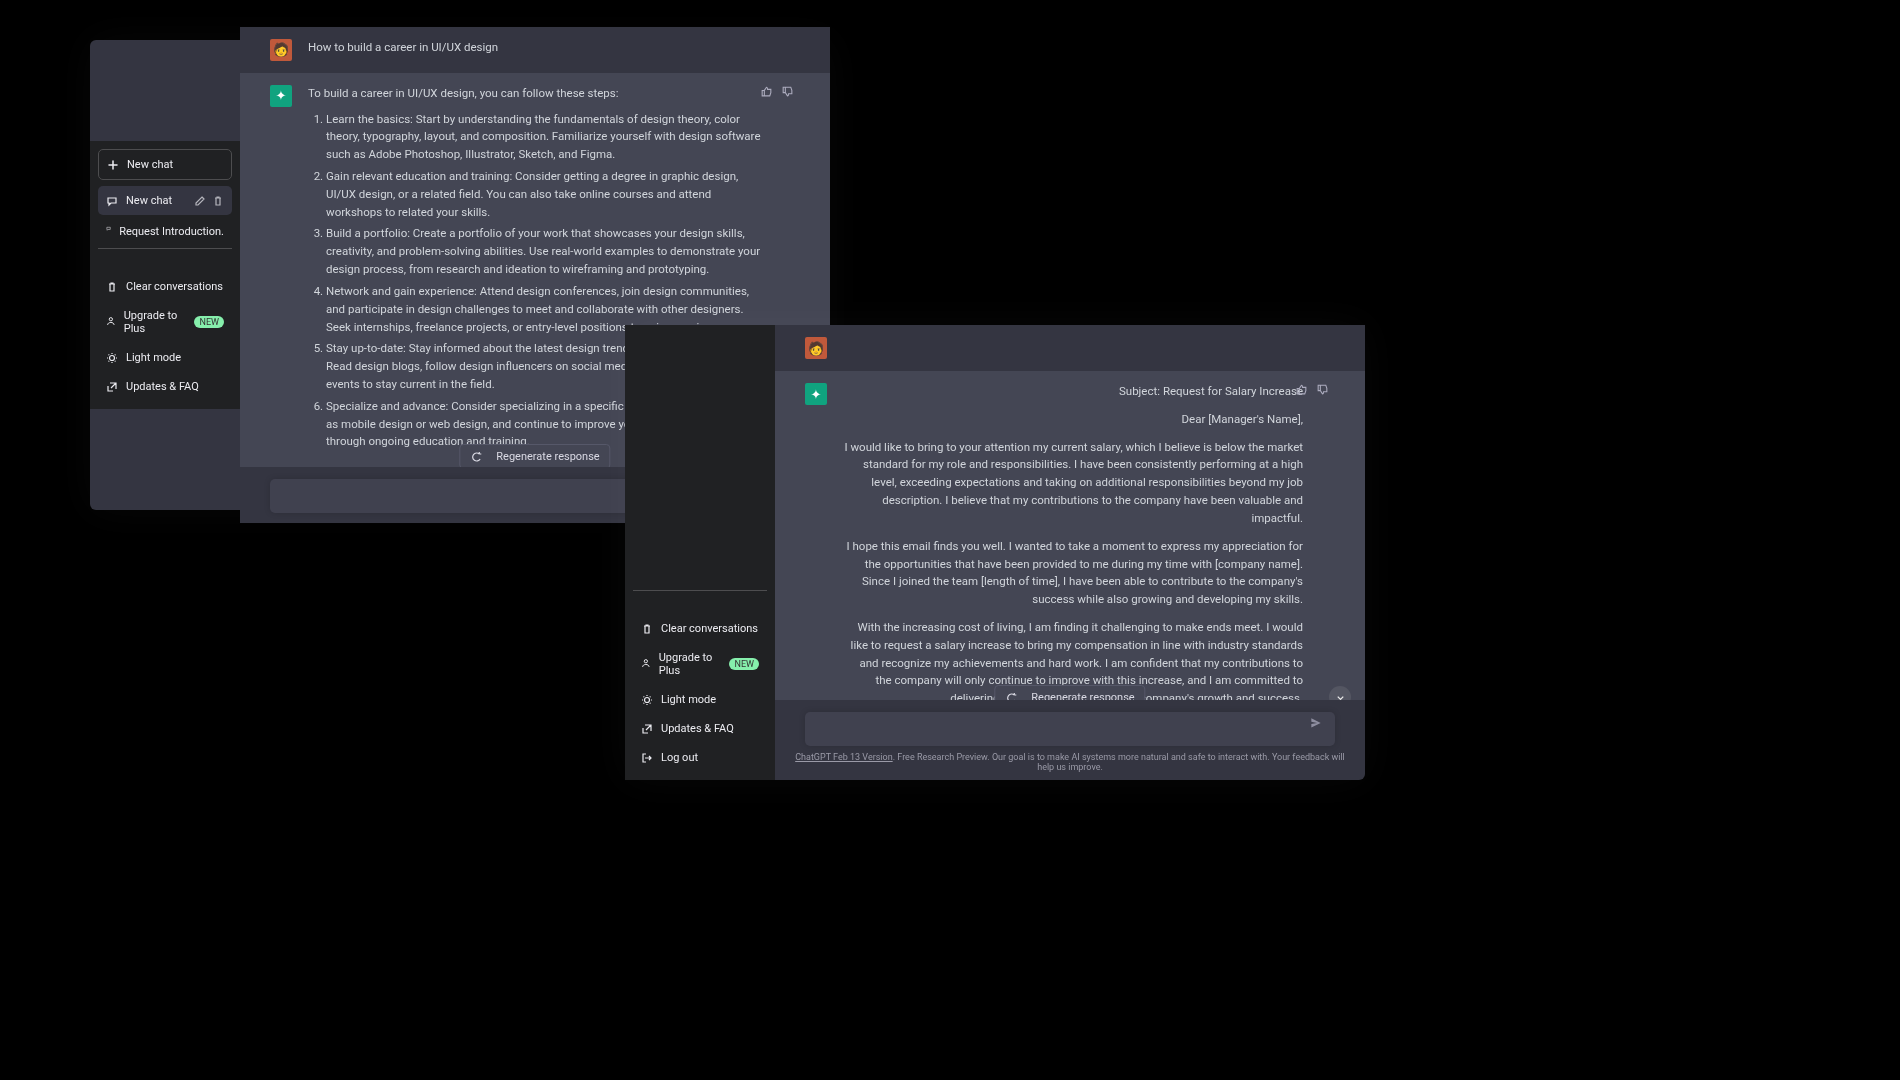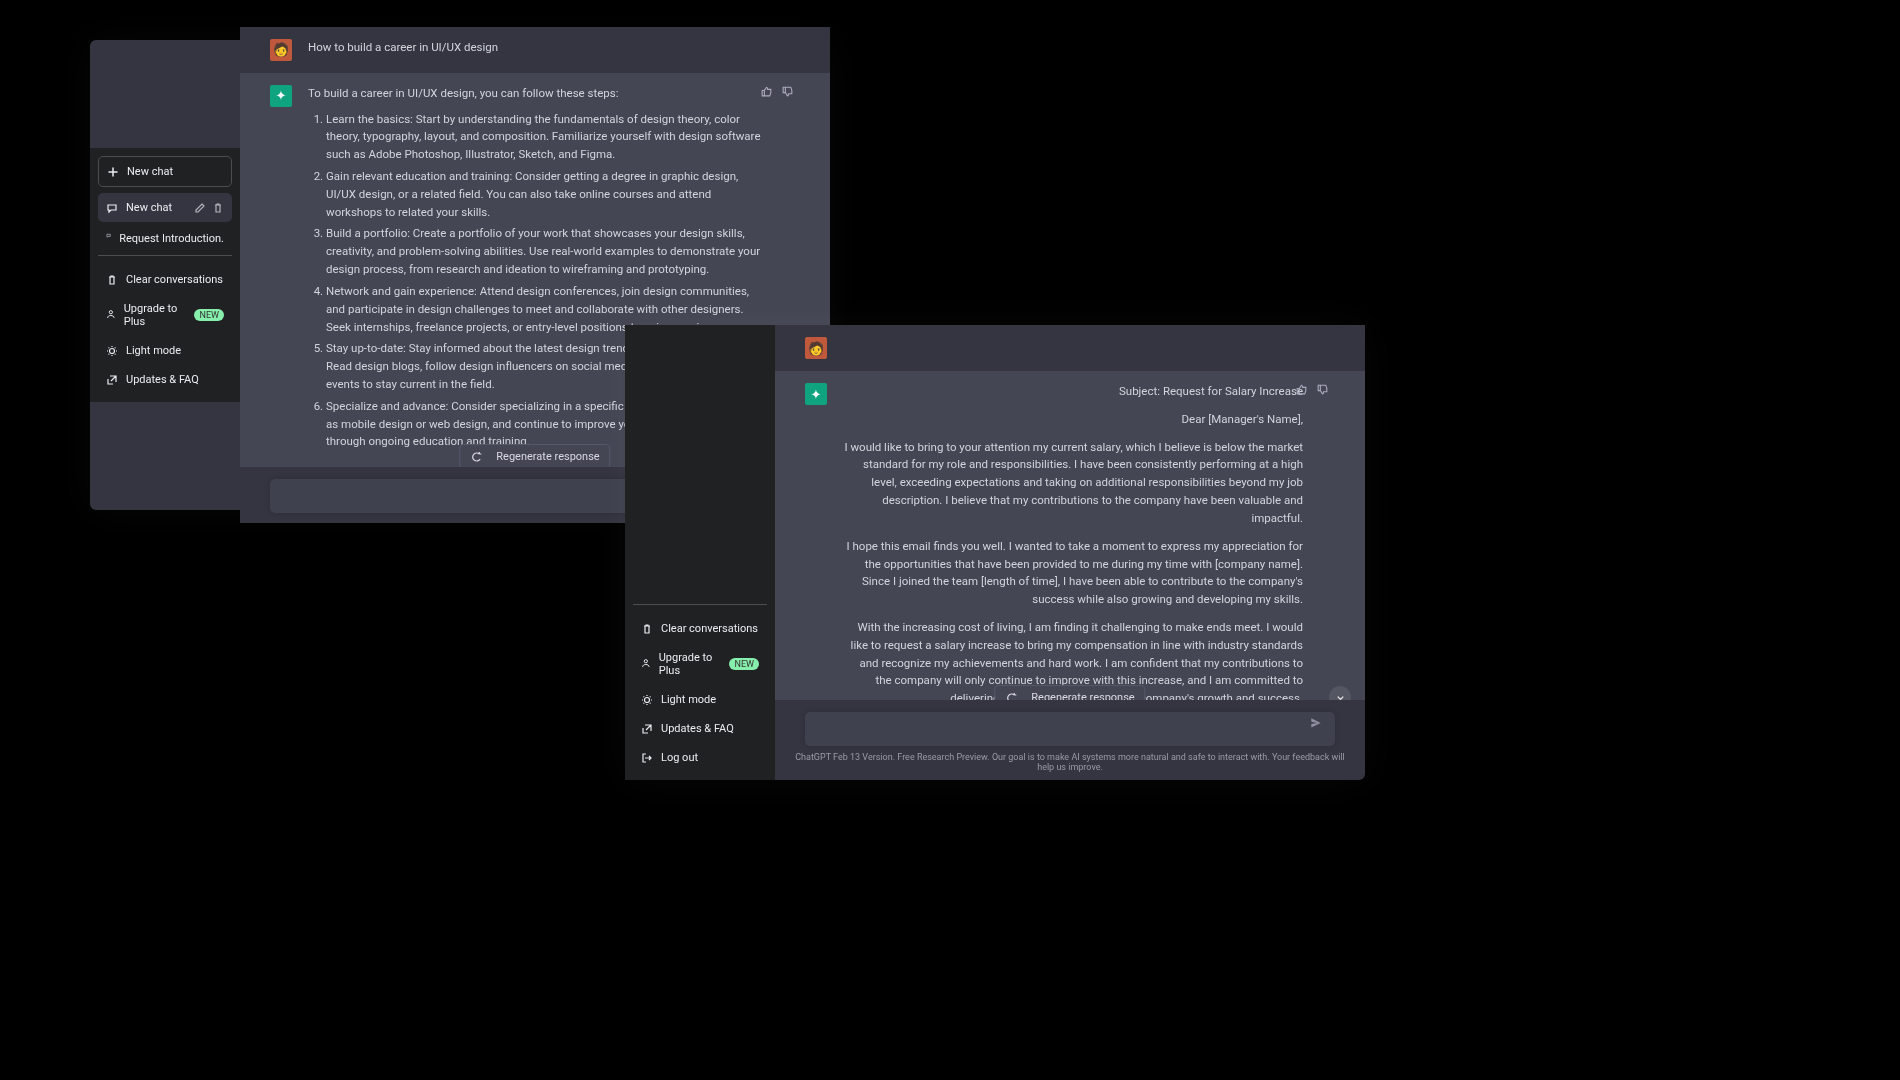--- a/index.html
+++ b/index.html
@@ -48,21 +48,21 @@
     gap: 8px;
     border-radius: 5px;
     cursor: pointer;
     margin-bottom: 2px;
     white-space: nowrap;
     overflow: hidden;
   }
   .chat-item.active { background: #343541; }
   .chat-item-tools { margin-left: auto; display: flex; gap: 6px; opacity: 0.7; }
   .sidebar-spacer { flex: 1; }
-  .sidebar-bottom { border-top: 1px solid #4d4d4f; padding-top: 9px; }
+  .sidebar-bottom { border-top: 1px solid #4d4d4f; padding-top: 23px; }
   .sb-row {
     padding: 8px;
     display: flex;
     align-items: center;
     gap: 8px;
     cursor: pointer;
     border-radius: 5px;
   }
   .badge-new {
     background: #86efac;
@@ -167,21 +167,21 @@
     font-size: 14px;
     cursor: pointer;
   }
 
   .footer-line {
     text-align: center;
     font-size: 9px;
     color: #9a9aa7;
     padding: 4px 20px 8px;
   }
-  .footer-line .uline { cursor: pointer; margin-top: 12px; }
+  .footer-line .uline { text-decoration: underline; cursor: pointer; margin-top: 12px; }
 
   .ic { width: 12px; height: 12px; display:inline-block; }
   svg { display:block; }
 </style>
 </head>
 <body>
 
 <svg width="0" height="0" style="position:absolute">
   <defs>
     <g id="i-plus">

